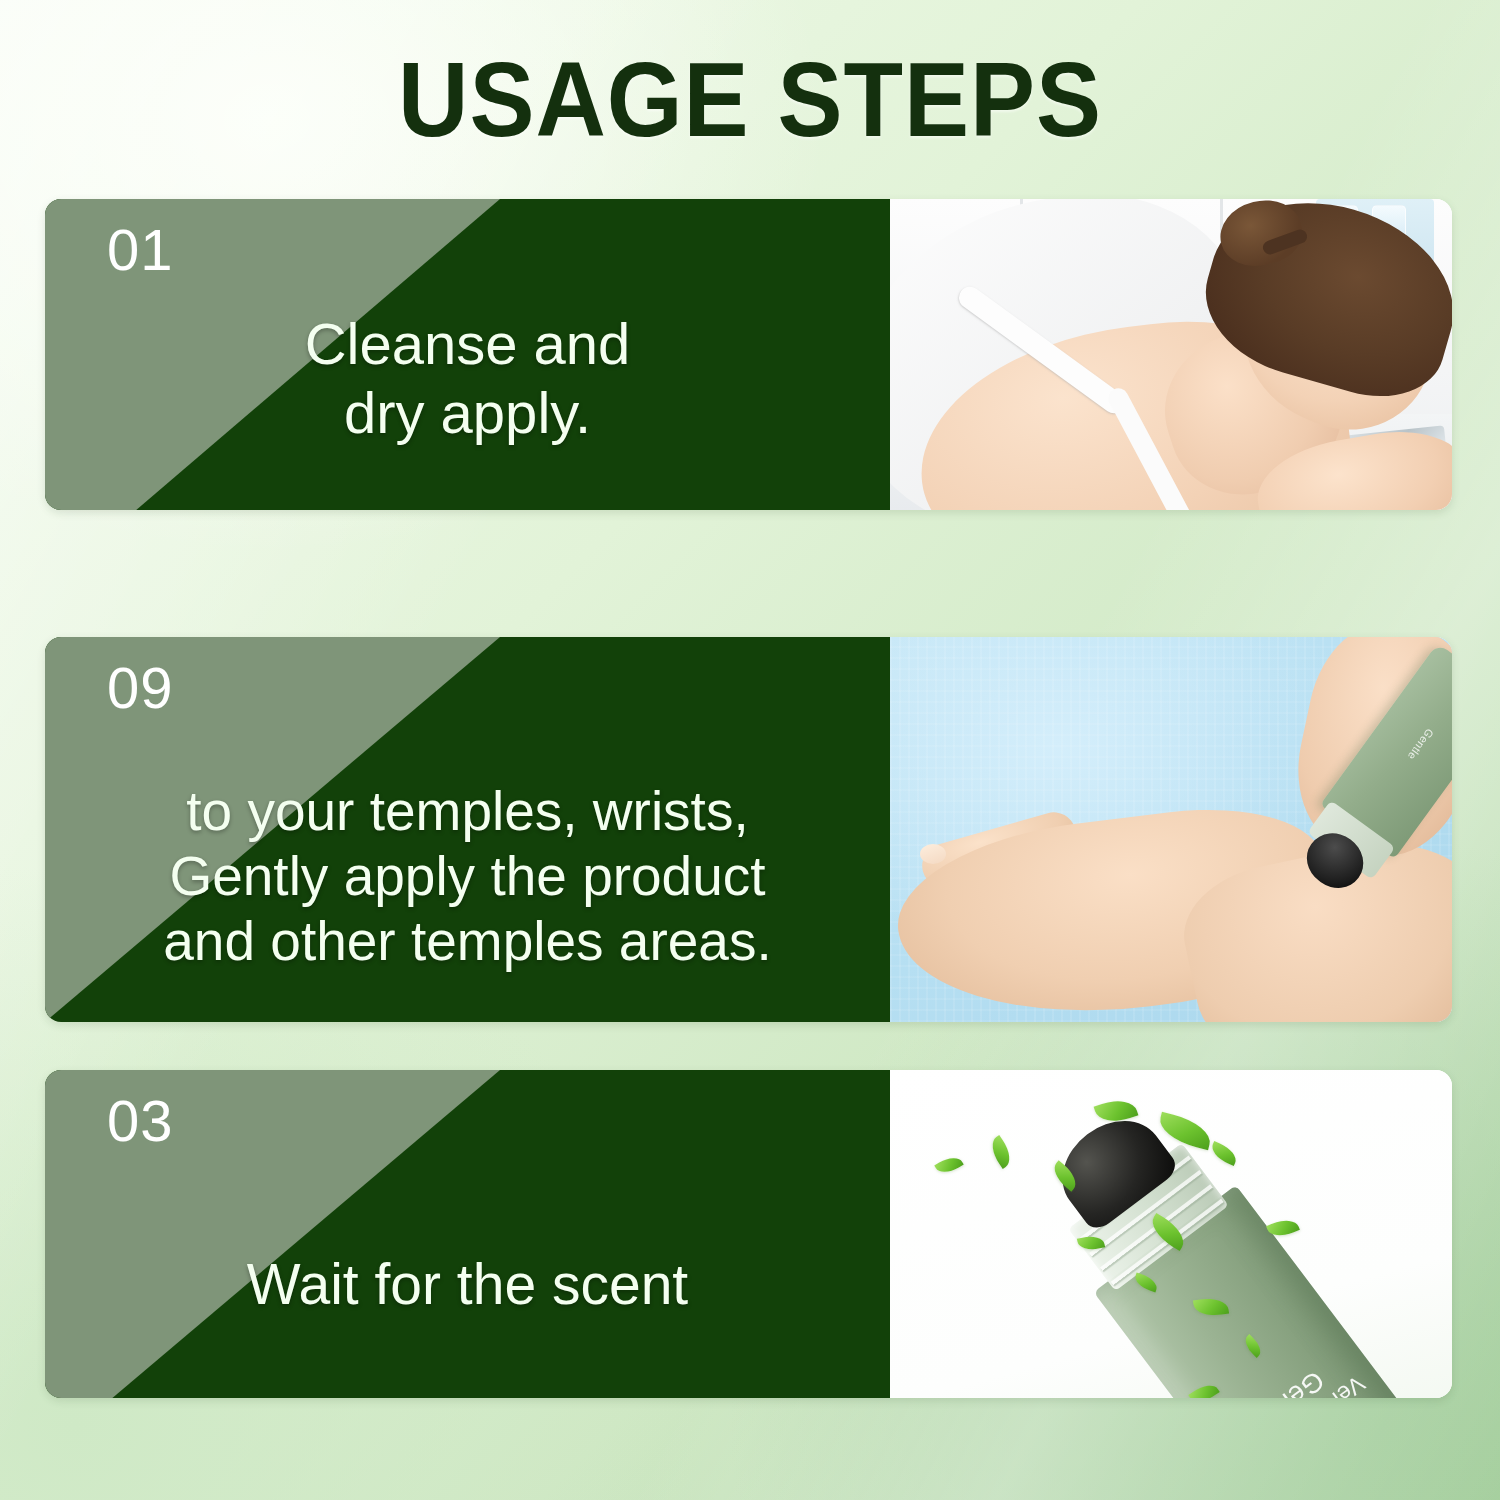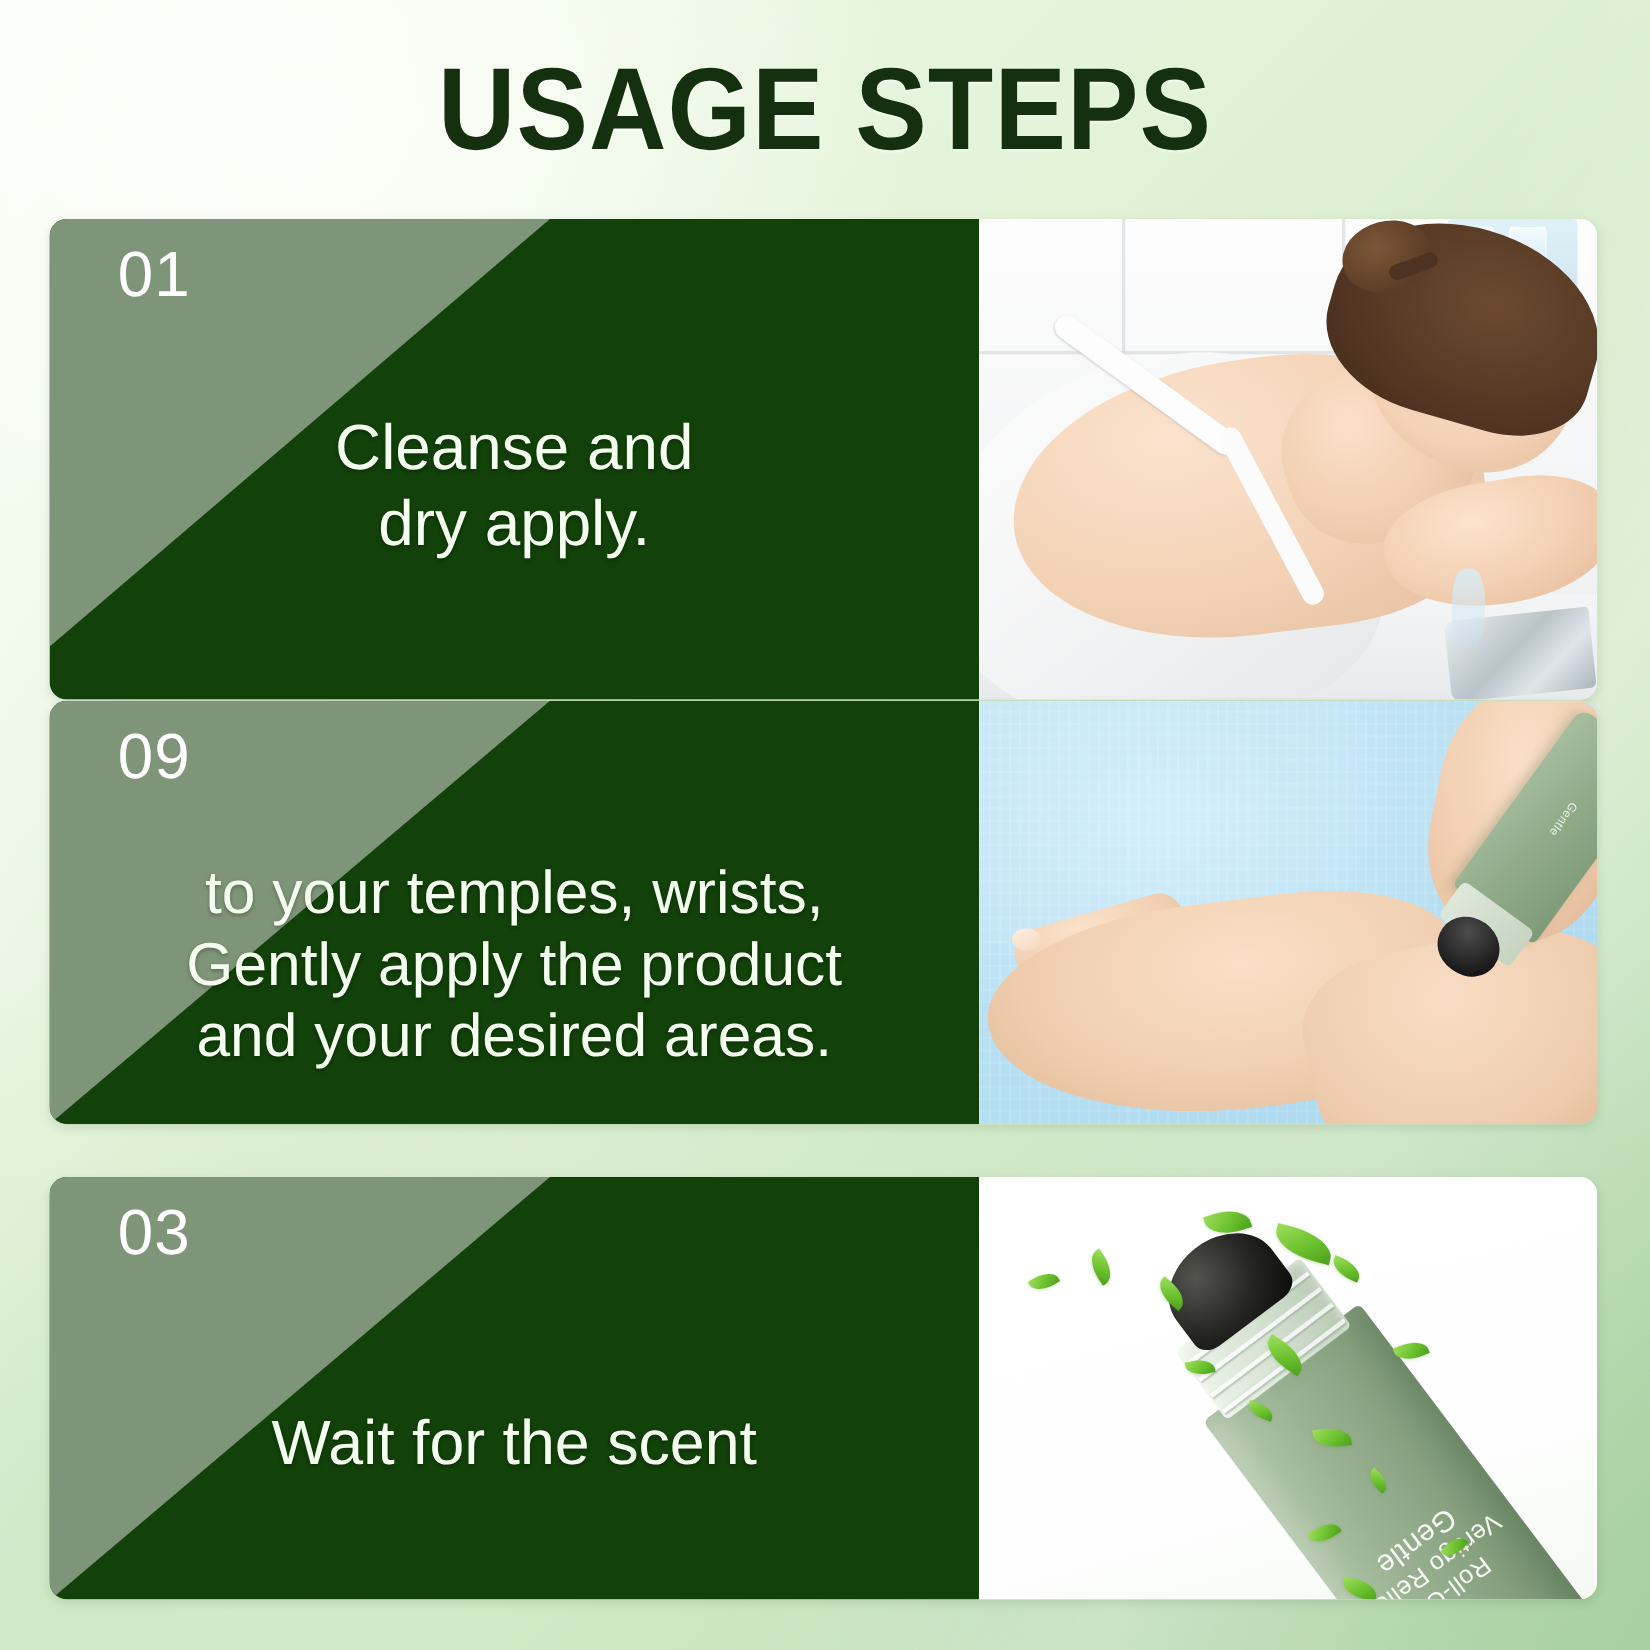--- a/index.html
+++ b/index.html
@@ -43,23 +43,23 @@
 
   
   .card {
     position:absolute;
     left:45px; width:1407px;
     border-radius:16px;
     overflow:hidden;
     display:flex;
     box-shadow:0 3px 9px rgba(40,70,30,.13);
   }
-  #card-1 { top:199px;  height:437px;justify-content:center; }
+  #card-1 { top:199px;  height:311px;justify-content:center; }
   #card-2 { top:637px;  height:385px; }
-  #card-3 { top:1070px; height:384px; }
+  #card-3 { top:1070px; height:328px; }
 
   .card-text-pane {
     position:relative;
     width:845px;
     flex:0 0 845px;
     background:#124109;
     display:flex;
     align-items:center;
     justify-content:center;
   }
@@ -380,21 +380,21 @@
   </div>
 
   <div class="card" id="card-2">
 
     <div class="card-text-pane">
       <div class="corner-tri"></div>
       <div class="step-number">09</div>
       <div class="step-text">
         <div>to your temples, wrists,</div>
         <div>Gently apply the product</div>
-        <div>and your desired areas.</div>
+        <div>and other temples areas.</div>
       </div>
     </div>
 
     <div class="photo-pane">
       <div class="bluebg"></div>
 
       <div class="finger" style="left:30px;  bottom:150px; width:158px; height:44px; transform:rotate(-16deg);"></div>
       <div class="finger" style="left:52px;  bottom:112px; width:178px; height:42px; transform:rotate(-10deg);"></div>
       <div class="finger" style="left:14px;  bottom:78px;  width:176px; height:42px; transform:rotate(-3deg);"></div>
       <div class="nail" style="left:30px;  bottom:158px;"></div>

